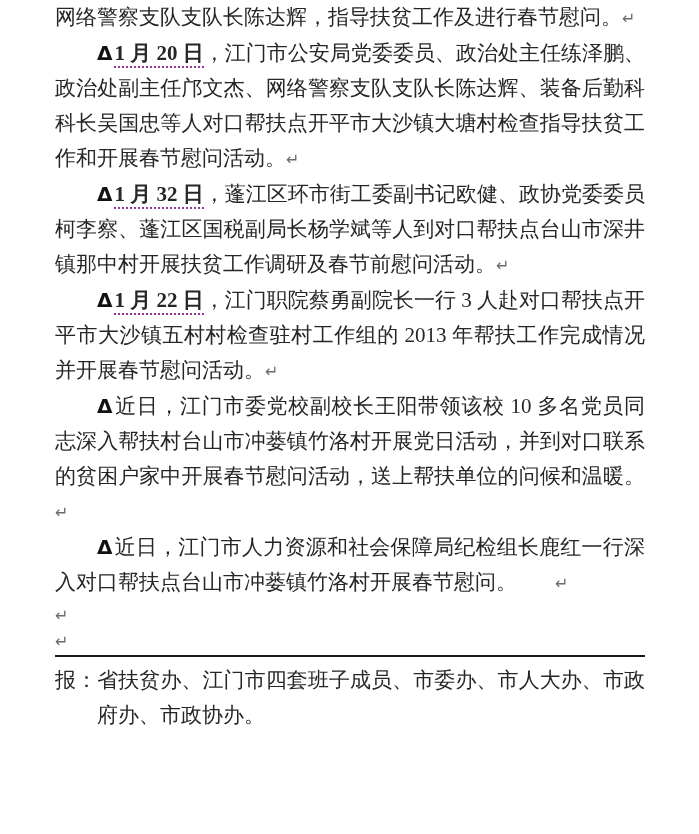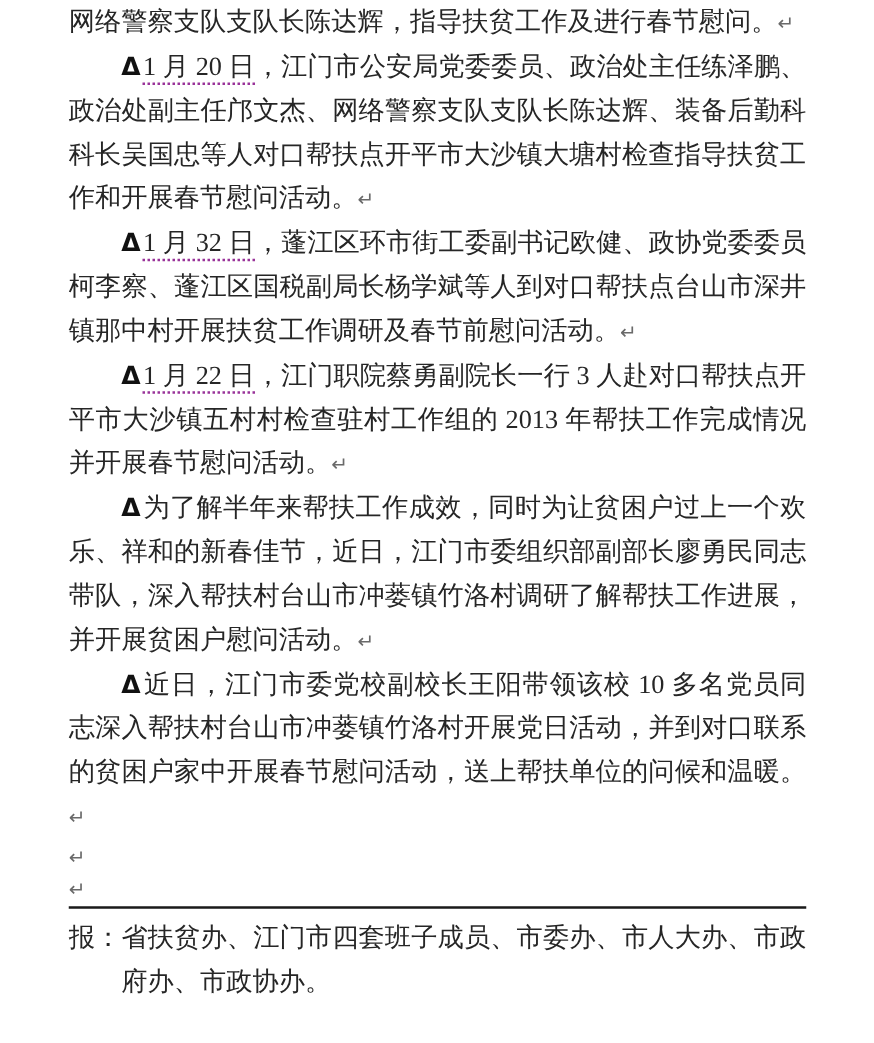--- a/index.html
+++ b/index.html
@@ -32,20 +32,21 @@
   .delta {
     font-weight: bold;
     color: #111111;
     margin-right: 2px;
     font-family: "DejaVu Sans", sans-serif;
     font-size: 20px;
   }
   .u-date {
     border-bottom: 2px dotted #993399;
     padding-bottom: 1px;
+    font-weight: bold;
   }
   .pilcrow {
     font-family: "DejaVu Sans", sans-serif;
     font-size: 16px;
     color: #6a6a6a;
     letter-spacing: 0;
   }
   .pilcrow.gap {
     margin-left: 38px;
   }
@@ -75,24 +76,24 @@
 <div class="page">
 
   <p class="para"><span>网络警察支队支队长陈达辉，指导扶贫工作及进行春节慰问。</span><span class="pilcrow">↵</span></p>
 
   <p class="para indent"><span class="delta">Δ</span><span class="u-date">1 月 20 日</span><span>，江门市公安局党委委员、政治处主任练泽鹏、政治处副主任邝文杰、网络警察支队支队长陈达辉、装备后勤科科长吴国忠等人对口帮扶点开平市大沙镇大塘村检查指导扶贫工作和开展春节慰问活动。</span><span class="pilcrow">↵</span></p>
 
   <p class="para indent"><span class="delta">Δ</span><span class="u-date">1 月 32 日</span><span>，蓬江区环市街工委副书记欧健、政协党委委员柯李察、蓬江区国税副局长杨学斌等人到对口帮扶点台山市深井镇那中村开展扶贫工作调研及春节前慰问活动。</span><span class="pilcrow">↵</span></p>
 
   <p class="para indent"><span class="delta">Δ</span><span class="u-date">1 月 22 日</span><span>，江门职院蔡勇副院长一行 3 人赴对口帮扶点开平市大沙镇五村村检查驻村工作组的 2013 年帮扶工作完成情况并开展春节慰问活动。</span><span class="pilcrow">↵</span></p>
 
-  <p class="para indent"><span class="delta">Δ</span><span>为了解半年来帮扶工作成效，同时为让贫困户过上一个欢乐、祥和的新春佳节，近日，江门市委组织部副部长廖勇民同志带队，深入帮扶村台山市冲蒌镇竹洛村调研了解帮扶工作进展，并开展贫困户慰问活动。</span><span class="pilcrow">↵</span></p>
 
   <p class="para indent"><span class="delta">Δ</span><span>近日，江门市委党校副校长王阳带领该校 10 多名党员同志深入帮扶村台山市冲蒌镇竹洛村开展党日活动，并到对口联系的贫困户家中开展春节慰问活动，送上帮扶单位的问候和温暖。</span><span class="pilcrow">↵</span></p>
 
+  <p class="para indent"><span class="delta">Δ</span><span>近日，江门市人力资源和社会保障局纪检组长鹿红一行深入对口帮扶点台山市冲蒌镇竹洛村开展春节慰问。</span><span class="pilcrow gap">↵</span></p>
 
   <p class="para blank"><span class="pilcrow">↵</span></p>
 
   <p class="para blank"><span class="pilcrow">↵</span></p>
 
   <hr class="divider">
 
   <p class="footer-para"><span>报：</span><span>省扶贫办、江门市四套班子成员、市委办、市人大办、市政府办、市政协办。</span></p>
 
 </div>

